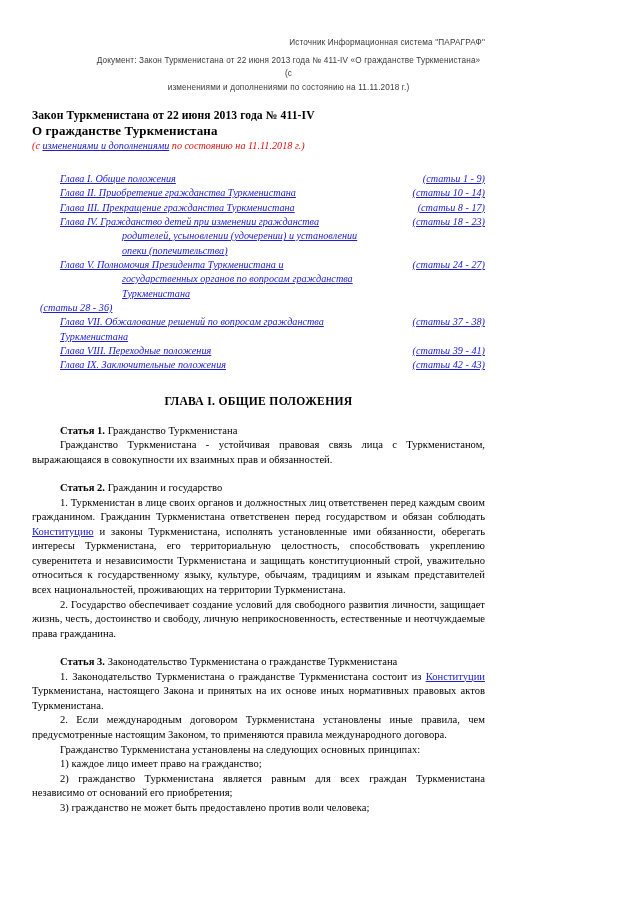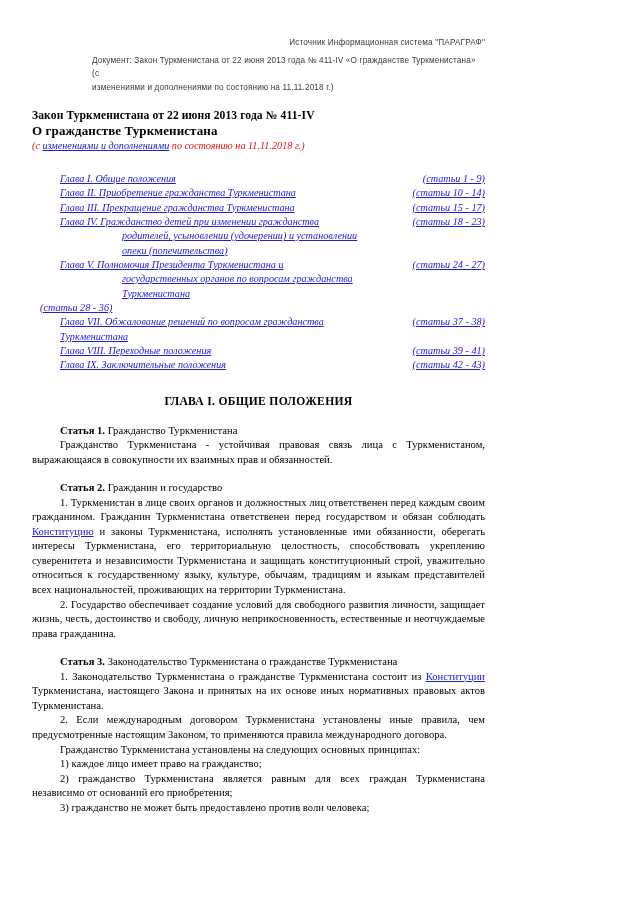--- a/index.html
+++ b/index.html
@@ -29,21 +29,21 @@
     font-size: 8.2px;
     line-height: 13.2px;
     color: #3a3a3a;
     text-align: right;
     letter-spacing: 0.15px;
   }
   .meta-source { margin: 0 0 5px 0; }
   .meta-doc {
     margin: 0;
     padding-left: 60px;
-    text-align: left;
+    text-align: center;
   }
   .meta-doc .doc-l1 { display: block; }
   .meta-doc .doc-l2 { display: block; }
 
   
   .title-block {
     margin-top: 14px;
     text-align: left;
   }
   .title-main {
@@ -154,21 +154,21 @@
       <div class="toc-row">
         <div class="toc-left"><a class="lnk-i" href="#">Глава I. Общие положения</a></div>
         <div class="toc-right"><a class="lnk-i" href="#">(статьи 1 - 9)</a></div>
       </div>
       <div class="toc-row">
         <div class="toc-left"><a class="lnk-i" href="#">Глава II. Приобретение гражданства Туркменистана</a></div>
         <div class="toc-right"><a class="lnk-i" href="#">(статьи 10 - 14)</a></div>
       </div>
       <div class="toc-row">
         <div class="toc-left"><a class="lnk-i" href="#">Глава III. Прекращение гражданства Туркменистана</a></div>
-        <div class="toc-right"><a class="lnk-i" href="#">(статьи 15 - 17)</a></div>
+        <div class="toc-right"><a class="lnk-i" href="#">(статьи 8 - 17)</a></div>
       </div>
       <div class="toc-row">
         <div class="toc-left"><a class="lnk-i" href="#">Глава IV. Гражданство детей при изменении гражданства</a></div>
         <div class="toc-right"><a class="lnk-i" href="#">(статьи 18 - 23)</a></div>
       </div>
       <div class="toc-cont deep"><a class="lnk-i" href="#">родителей, усыновлении (удочерении) и установлении</a></div>
       <div class="toc-cont deep"><a class="lnk-i" href="#">опеки (попечительства)</a></div>
       <div class="toc-row">
         <div class="toc-left"><a class="lnk-i" href="#">Глава V. Полномочия Президента Туркменистана и</a></div>
         <div class="toc-right"><a class="lnk-i" href="#">(статьи 24 - 27)</a></div>

